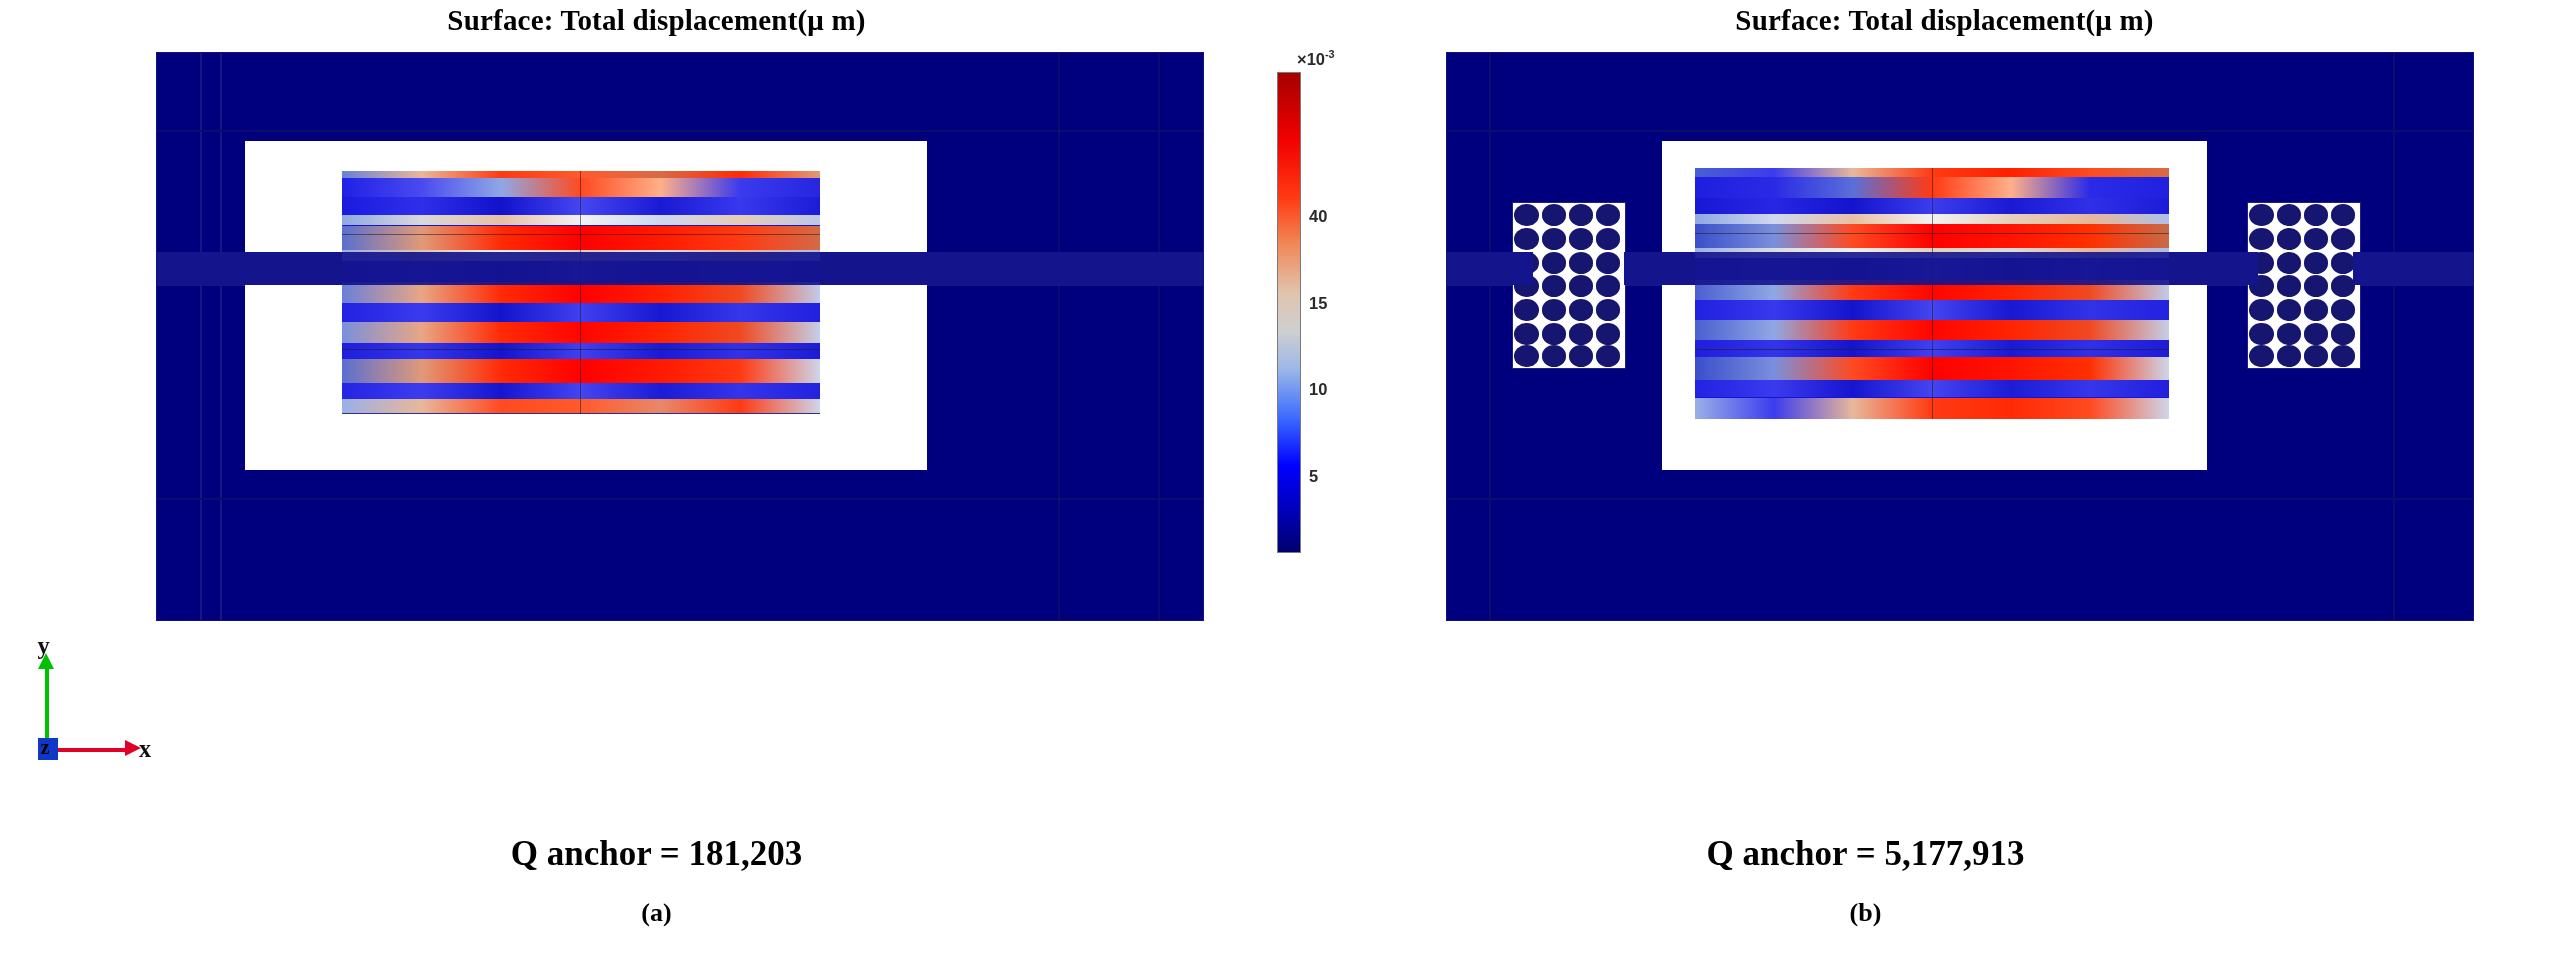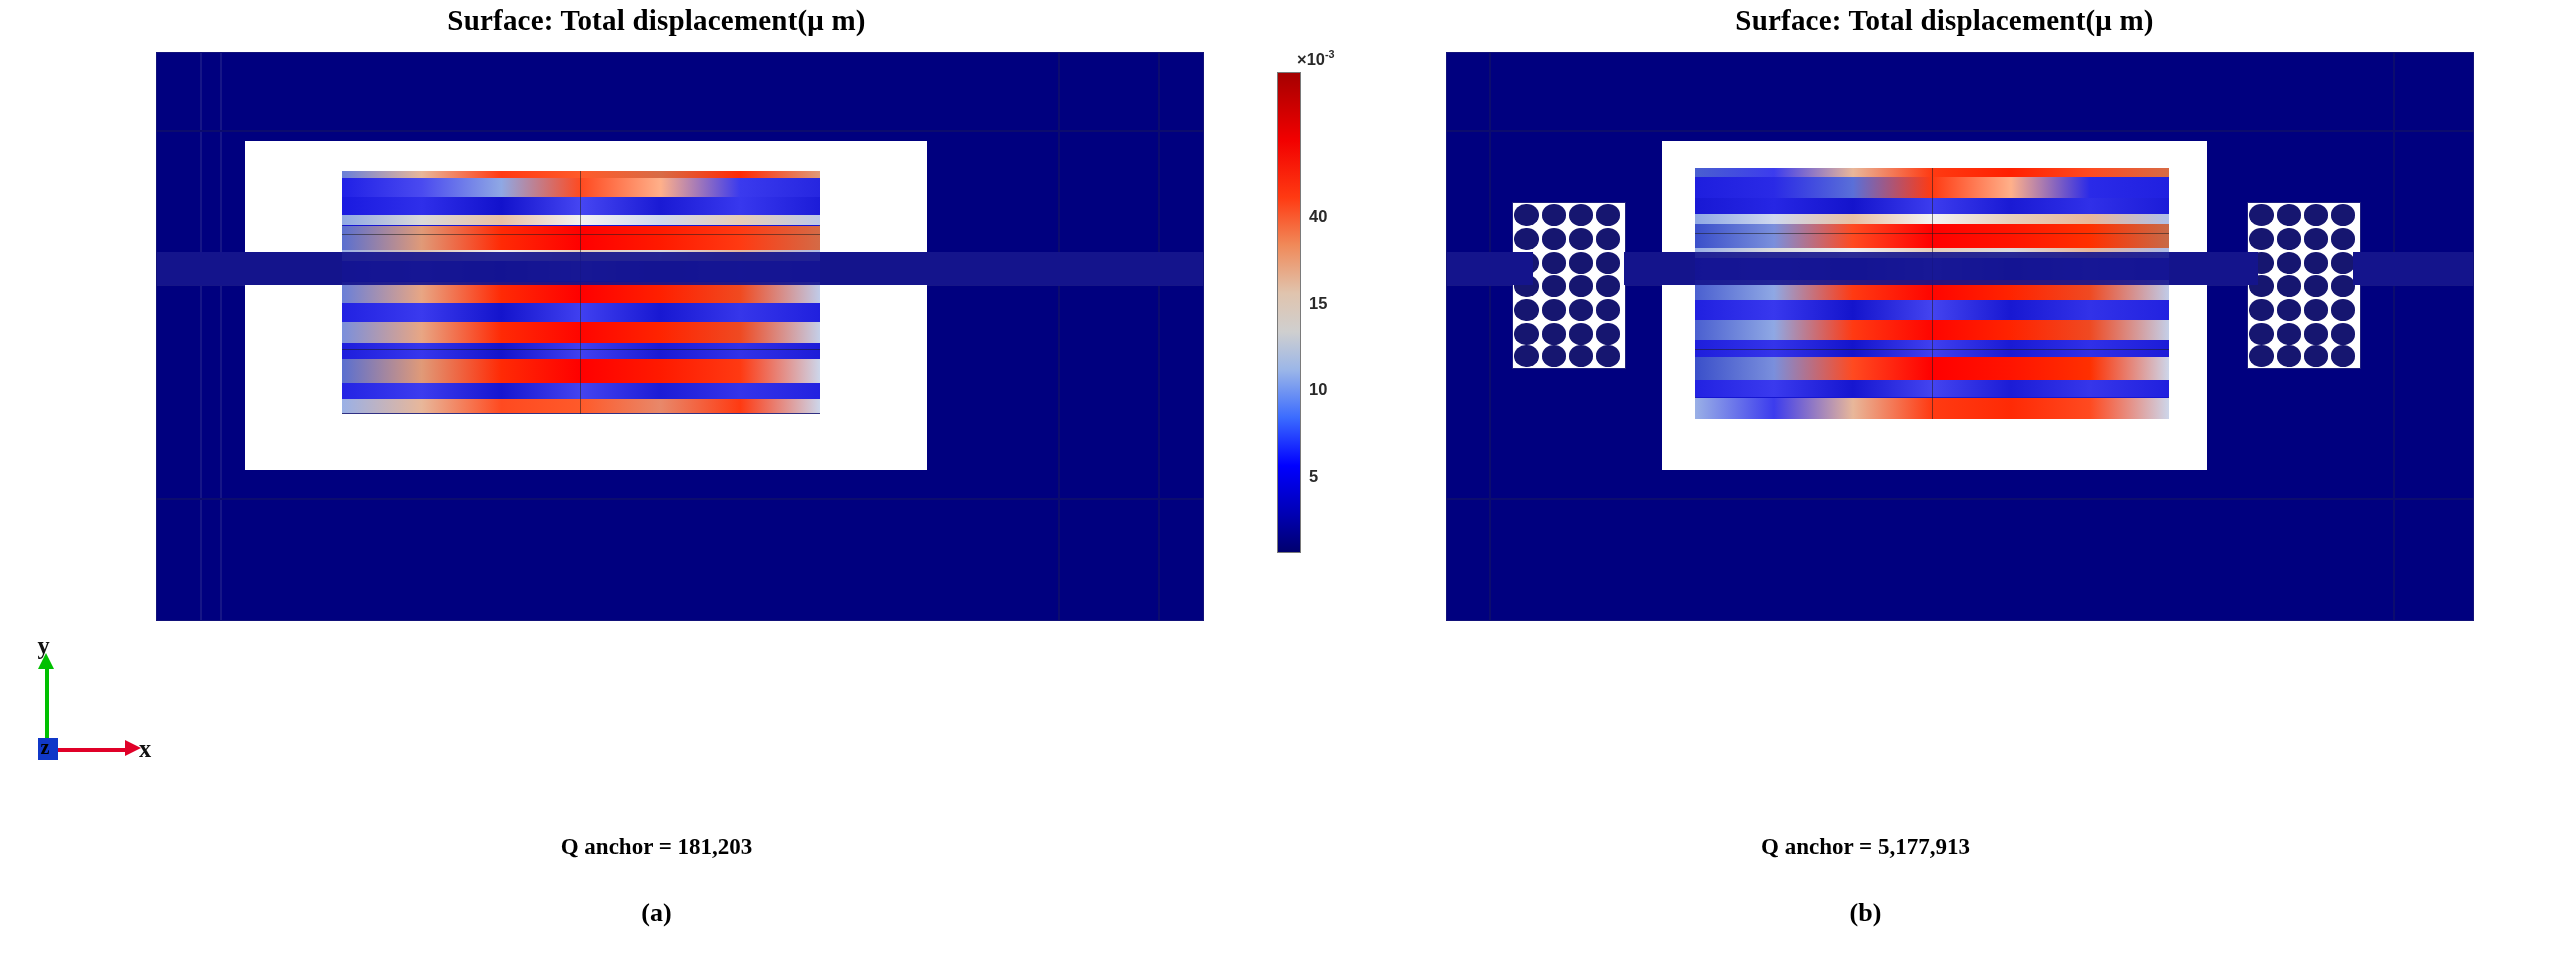--- a/index.html
+++ b/index.html
@@ -79,21 +79,21 @@
              border-top:8.6px solid transparent;border-bottom:8.6px solid transparent;
              border-left:16px solid #e00028;}
   .ax-z{position:absolute;left:21.5px;top:95px;width:20px;height:21.5px;background:#1038c8;}
   .lbl{position:absolute;font-weight:bold;font-size:24.4px;color:#111;}
   .lbl-y{left:21.5px;top:-11.5px;}
   .lbl-x{left:123px;top:92px;}
   .lbl-z{left:24.4px;top:93px;color:#000;font-size:20px;}
 
   
   .qcap{position:absolute;left:0;width:100%;text-align:center;
-        font-weight:bold;font-size:23px;color:#000;white-space:nowrap;}
+        font-weight:bold;font-size:35px;color:#000;white-space:nowrap;}
   .qcap-row{top:834px;}
   .subl{position:absolute;left:0;width:100%;text-align:center;
         font-weight:bold;font-size:26px;color:#000;top:898px;}
 </style>
 </head>
 <body>
 
 <div class="fig">
 
   <div class="panel panel-a">

